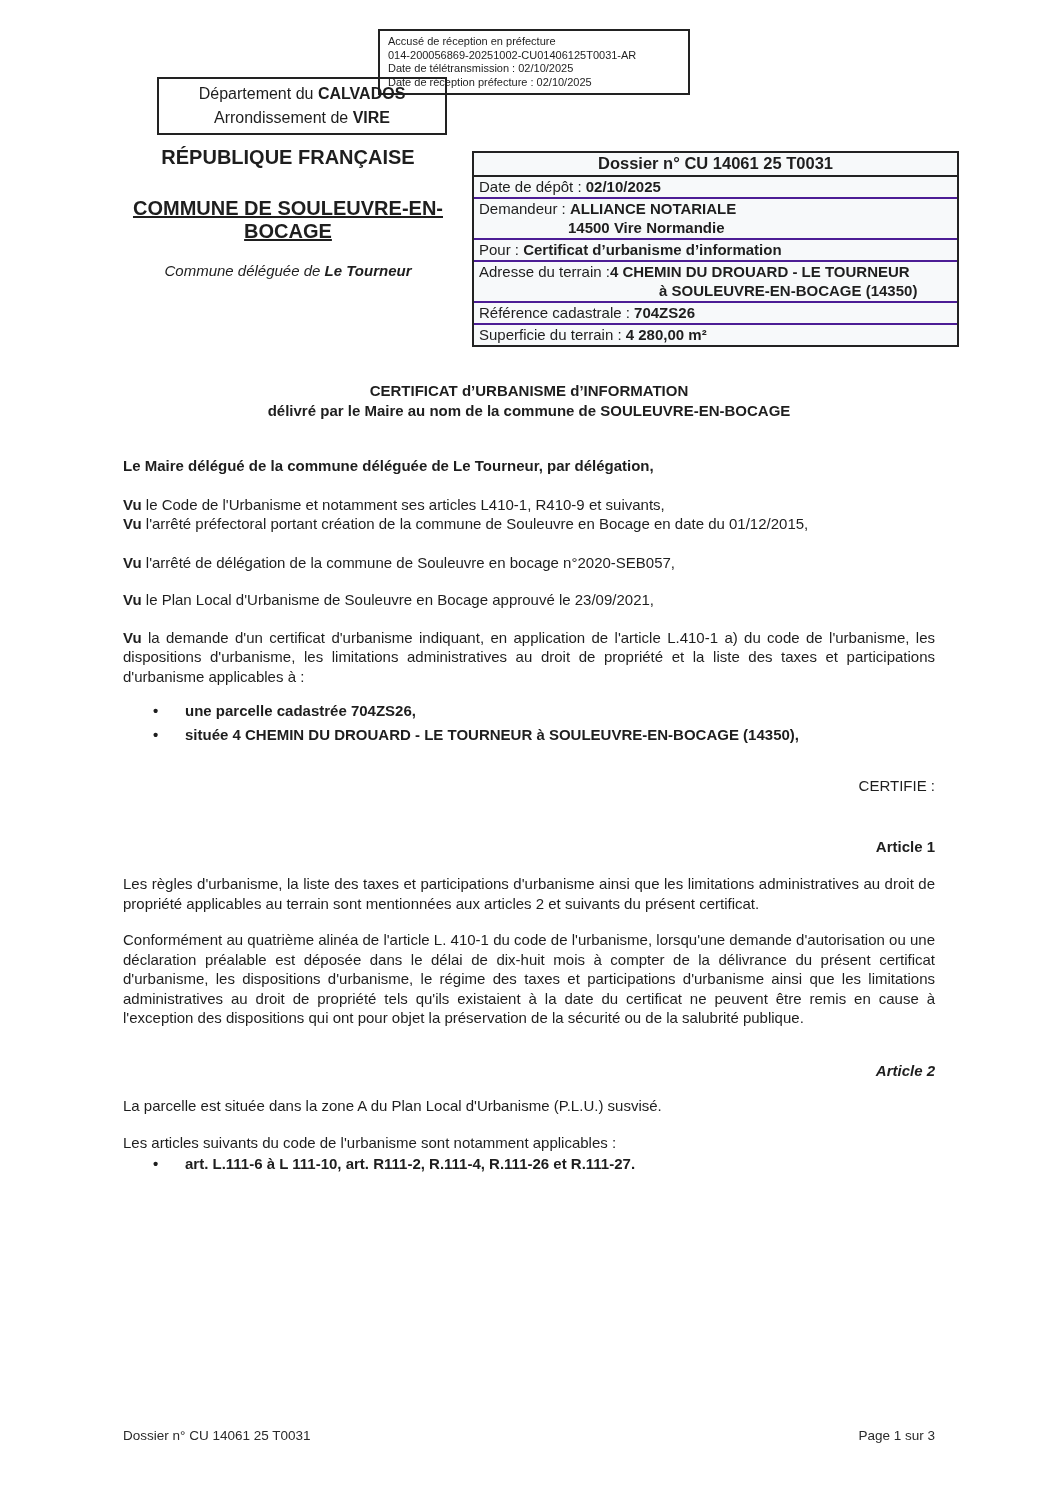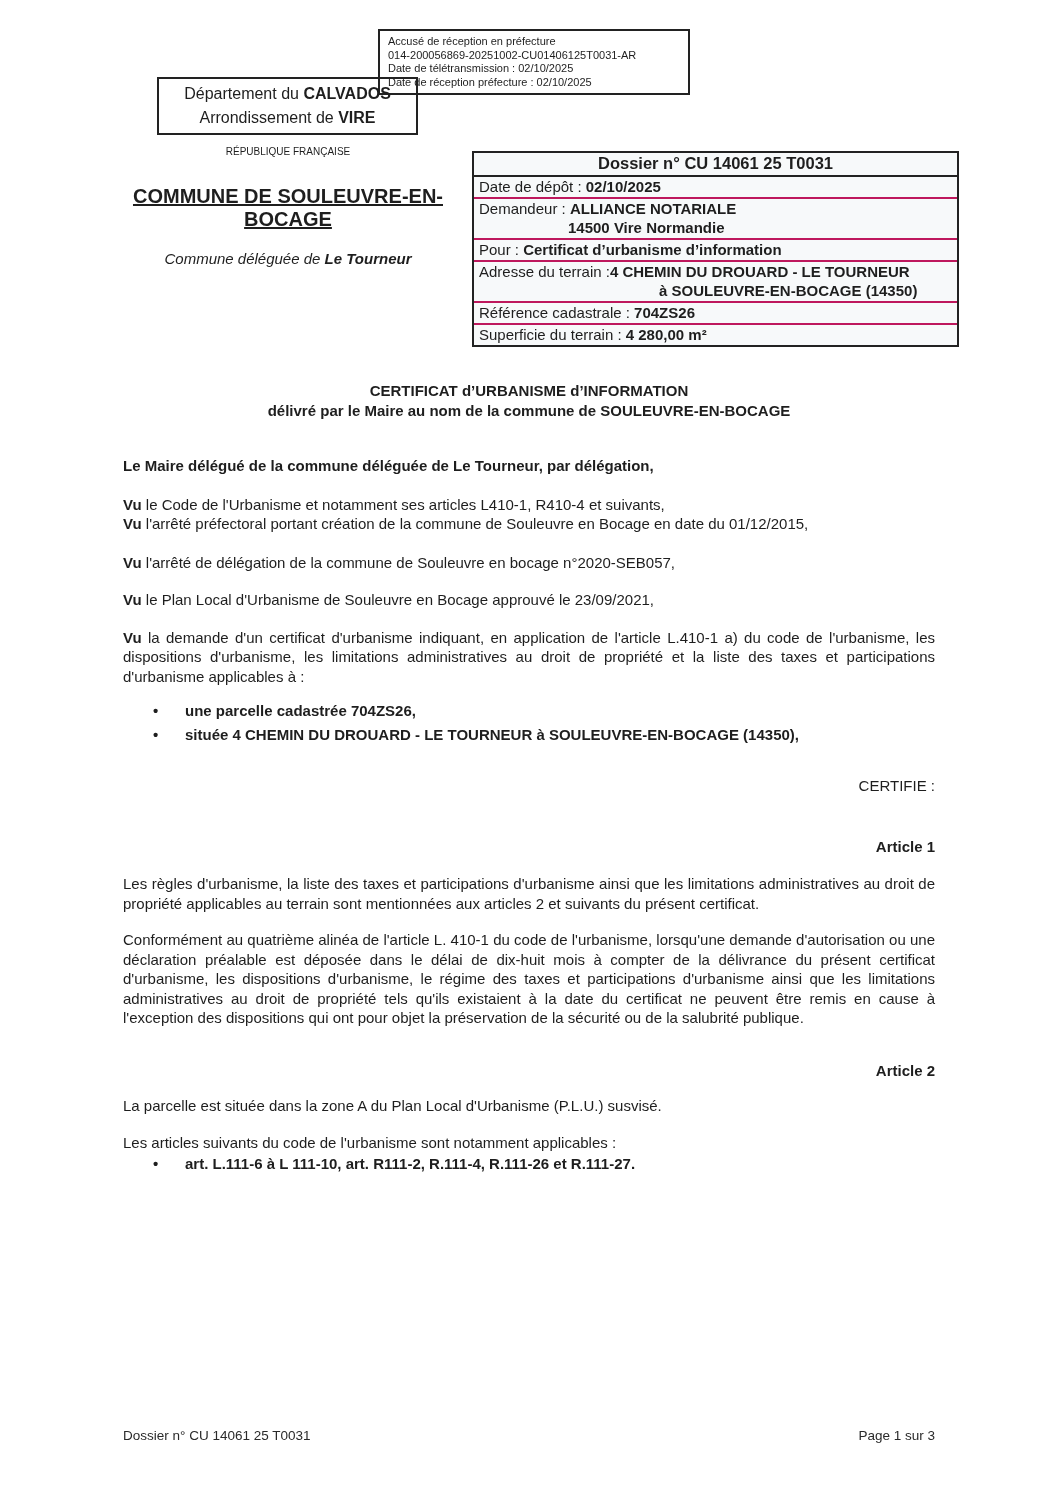--- a/index.html
+++ b/index.html
@@ -14,63 +14,63 @@
   
   .stamp-box{
     position:absolute;left:378px;top:29px;width:312px;height:66px;
     border:2px solid #222;box-sizing:border-box;
     padding:4px 6px 0 8px;
     font-size:11px;line-height:13.5px;
     background:transparent;
   }
   
   .dept-box{
-    position:absolute;left:157px;top:77px;width:261px;height:58px;
+    position:absolute;left:157px;top:77px;width:290px;height:58px;
     border:2px solid #222;box-sizing:border-box;
     display:flex;flex-direction:column;justify-content:center;
     text-align:center;font-size:16px;line-height:24px;
     background:transparent;
   }
   
   .left-col{position:absolute;left:118px;top:146px;width:340px;text-align:center;}
-  .republic{font-weight:normal;font-size:10px;}
+  .republic{font-weight:bold;font-size:20px;}
   .commune{font-weight:bold;font-size:20px;text-decoration:underline;margin-top:28px;}
   .delegated{font-style:italic;font-size:15px;margin-top:18px;line-height:20px;}
   .arrete{font-style:italic;font-size:15px;line-height:20px;}
   
   .dossier-table{
     position:absolute;left:472px;top:151px;width:487px;
     border:2px solid #222;box-sizing:border-box;
     font-size:15px;background:#f7f9fa;
   }
   .t-header{
     font-weight:bold;text-align:center;font-size:16.5px;
     padding:1px 4px 2px;border-bottom:2px solid #222;
   }
-  .t-row{padding:0 5px 1px;line-height:19px;border-bottom:2px solid #be185d;}
+  .t-row{padding:0 5px 1px;line-height:19px;border-bottom:2px solid #4c1d95;}
   .t-row:last-child{border-bottom:none;}
   .t-row b{font-weight:bold;}
   .t-indent{margin-left:89px;font-weight:bold;}
   .t-indent2{margin-left:180px;font-weight:bold;}
   
   .main{position:absolute;left:123px;top:381px;width:812px;font-size:15px;line-height:19.5px;}
   .main p{margin:0;}
   .title-block{text-align:center;font-weight:bold;}
   .p-opening{margin-top:36px !important;font-weight:bold;}
   .vu-block{margin-top:19px !important;}
   .vu2{margin-top:19px !important;}
   .vu3{margin-top:18px !important;}
   .vu4{margin-top:18px !important;text-align:justify;}
   .bullets{margin-top:13px;font-weight:bold;}
   .bullet{position:relative;padding-left:62px;line-height:23.5px;}
   .bullet::before{content:"•";position:absolute;left:30px;top:0;}
   .p-presented{margin-top:13px !important;text-align:justify;}
   .certifie{margin-top:30px !important;text-align:right;font-weight:normal;}
   .article-h{margin-top:41px !important;text-align:right;font-weight:bold;}
-  .article-h.second{margin-top:33px !important;}
+  .article-h.second{margin-top:33px !important;font-style:italic;}
   .p-a1-1{margin-top:18px !important;text-align:justify;}
   .p-a1-2{margin-top:17px !important;text-align:justify;}
   .p-a2-1{margin-top:16px !important;}
   .p-a2-2{margin-top:17px !important;}
   
   .footer{
     position:absolute;left:123px;top:1428px;width:812px;
     display:flex;justify-content:space-between;
     font-size:13.5px;color:#2a2a2a;
   }
@@ -116,21 +116,21 @@
 
   <div class="main">
     <div class="title-block">
       <div>CERTIFICAT d’URBANISME d’INFORMATION</div>
       <div>délivré par le Maire au nom de la commune de SOULEUVRE-EN-BOCAGE</div>
     </div>
 
     <p class="p-opening">Le Maire délégué de la commune déléguée de Le Tourneur, par délégation,</p>
 
     <div class="vu-block">
-      <p><b>Vu</b><span> le Code de l'Urbanisme et notamment ses articles L410-1, R410-4 et suivants,</span></p>
+      <p><b>Vu</b><span> le Code de l'Urbanisme et notamment ses articles L410-1, R410-9 et suivants,</span></p>
       <p><b>Vu</b><span> l'arrêté préfectoral portant création de la commune de Souleuvre en Bocage en date du 01/12/2015,</span></p>
     </div>
 
     <p class="vu2"><b>Vu</b><span> l'arrêté de délégation de la commune de Souleuvre en bocage n°2020-SEB057,</span></p>
 
     <p class="vu3"><b>Vu</b><span> le Plan Local d'Urbanisme de Souleuvre en Bocage approuvé le 23/09/2021,</span></p>
 
     <p class="vu4"><b>Vu</b><span> la demande d'un certificat d'urbanisme indiquant, en application de l'article L.410-1 a) du code de l'urbanisme, les dispositions d'urbanisme, les limitations administratives au droit de propriété et la liste des taxes et participations d'urbanisme applicables à :</span></p>
 
     <div class="bullets">

